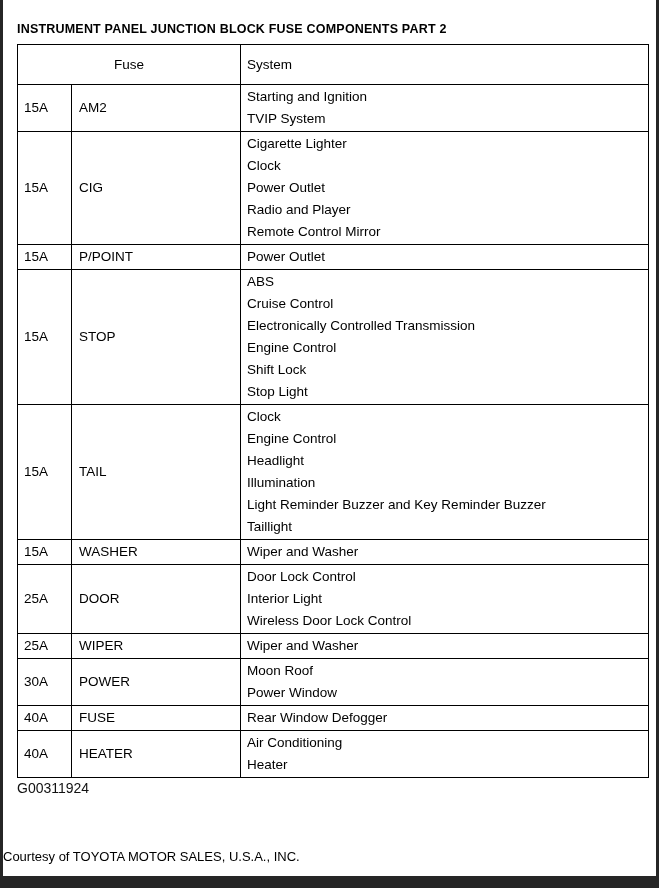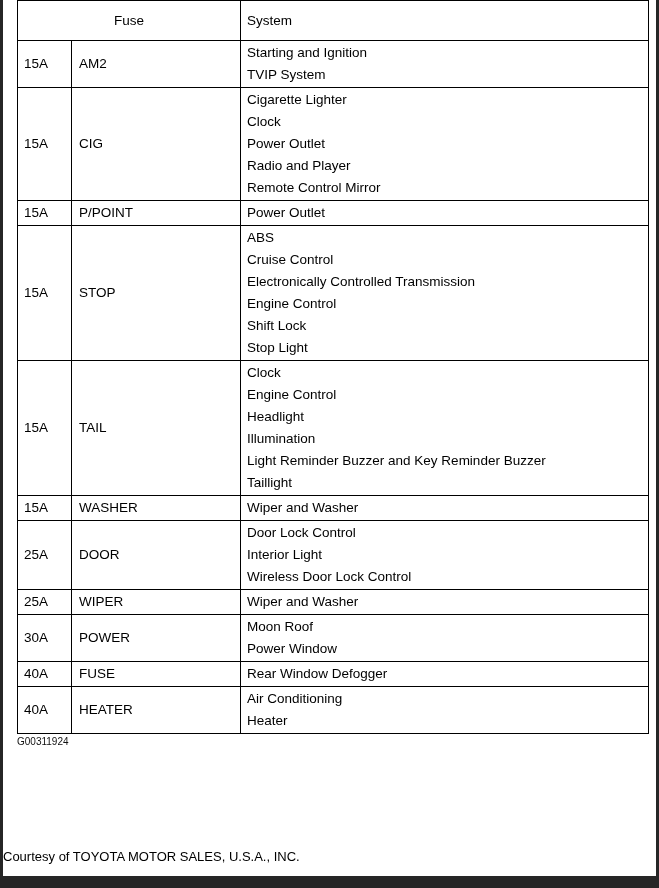--- a/index.html
+++ b/index.html
@@ -51,21 +51,21 @@
     vertical-align: middle;
   }
   th.h-fuse { text-align: center; padding: 2px 4px; height: 23px; }
   th.h-sys  { text-align: left; padding: 12px 6px; }
   td.amp    { padding: 1px 4px 1px 6px; }
   td.fname  { padding: 1px 4px 1px 7px; }
   td.systems{ padding: 1px 6px; }
   td.systems .sys-item { line-height: 22px; white-space: nowrap; }
   td.amp, td.fname { line-height: 22px; }
   .figure-code {
-    font-size: 10px;
+    font-size: 14px;
     color: #111;
     margin: 2px 0 0 4px;
   }
   .courtesy {
     margin-top: auto;
     text-align: left;
     font-size: 13px;
     padding-bottom: 12px;
   }
   .bottom-bar {
@@ -76,20 +76,21 @@
   }
 </style>
 </head>
 <body>
 
 <div class="page">
 
 
   <div class="content">
 
+    <div class="caption">INSTRUMENT PANEL JUNCTION BLOCK FUSE COMPONENTS PART 2</div>
 
     <table class="fuse-table">
       <colgroup>
         <col class="c-amp">
           <col class="c-name">
           <col class="c-sys">
       </colgroup>
       <thead>
         <tr>
           <th class="h-fuse" colspan="2">Fuse</th>

